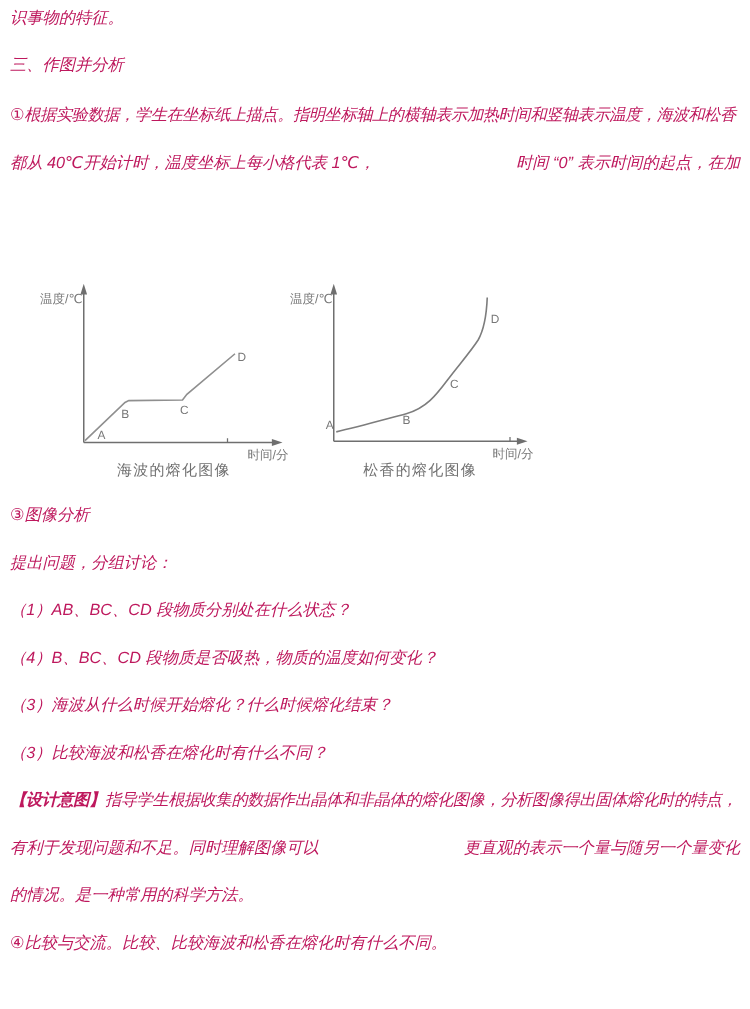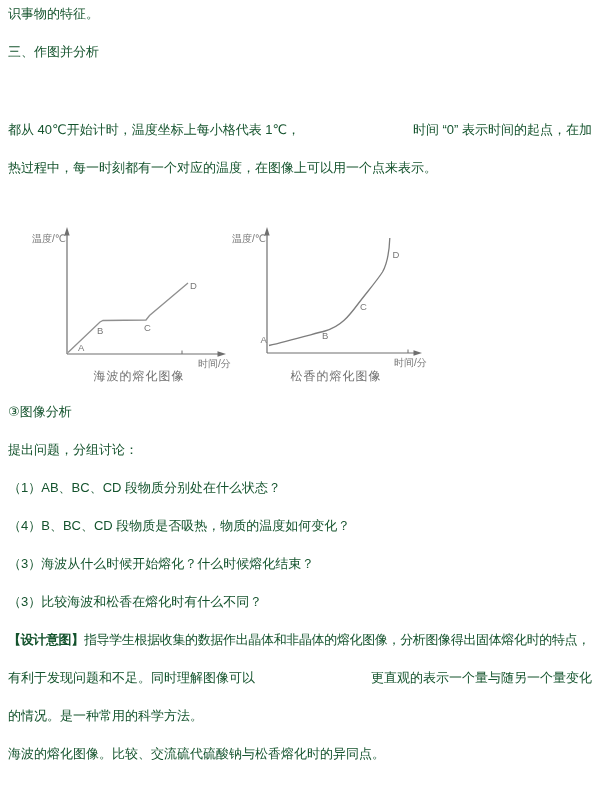--- a/index.html
+++ b/index.html
@@ -9,21 +9,22 @@
     background:#ffffff;
     font-family:"Liberation Sans","DejaVu Sans",sans-serif;
     overflow:hidden;
   }
   .t-line {
     position:absolute;
     left:8px;
     white-space:nowrap;
     font-size:13px;
     line-height:16px;
-    color:#14532d;
+    color:#be185d;
+    font-style:italic;
   }
   .t-line.split {
     right:8px;
     display:flex;
     justify-content:space-between;
   }
   .tight { letter-spacing:-0.35px; }
   .di-label { font-weight:700; }
   svg.sketch { position:absolute; }
   svg.sketch .axis   { stroke:#6f6f6f; stroke-width:1.2; fill:none; }
@@ -45,27 +46,27 @@
 </style>
 </head>
 <body>
 
 <div class="page">
 
   <div class="t-line" style="top:6px">识事物的特征。</div>
 
   <div class="t-line" style="top:44px">三、作图并分析</div>
 
+  <div class="t-line tight" style="top:84px">①根据实验数据，学生在坐标纸上描点。指明坐标轴上的横轴表示加热时间和竖轴表示温度，海波和松香</div>
 
   <div class="t-line split" style="top:122px">
     <span>都从 40℃开始计时，温度坐标上每小格代表 1℃，</span>
     <span>时间 “0” 表示时间的起点，在加</span>
   </div>
 
-  <div class="t-line" style="top:160px">热过程中，每一时刻都有一个对应的温度，在图像上可以用一个点来表示。</div>
 
 
   <svg class="sketch" style="left:28px; top:226px" width="210" height="160" viewBox="0 0 210 160">
     <line class="axis" x1="39" y1="6" x2="39" y2="128"></line>
     <path class="arrow" d="M39,1 L36.3,9.5 L41.7,9.5 Z"></path>
     <line class="axis" x1="39" y1="128" x2="193" y2="128"></line>
     <path class="arrow" d="M198,128 L189.5,125.2 L189.5,130.8 Z"></path>
     <line class="tick" x1="154" y1="128" x2="154" y2="124.5"></line>
     <polyline class="curve" points="40,126.5 72,96 75,94.5 118,94 121.5,89.5 160,57"></polyline>
     <text x="38" y="16" text-anchor="end">温度/℃</text>
@@ -106,16 +107,16 @@
     <b class="di-label">【设计意图】</b><span>指导学生根据收集的数据作出晶体和非晶体的熔化图像，分析图像得出固体熔化时的特点，</span>
   </div>
 
   <div class="t-line split" style="top:670px">
     <span>有利于发现问题和不足。同时理解图像可以</span>
     <span>更直观的表示一个量与随另一个量变化</span>
   </div>
 
   <div class="t-line" style="top:708px">的情况。是一种常用的科学方法。</div>
 
-  <div class="t-line" style="top:746px">海波的熔化图像。比较、交流硫代硫酸钠与松香熔化时的异同点。</div>
+  <div class="t-line" style="top:746px">④比较与交流。比较、比较海波和松香在熔化时有什么不同。</div>
 
 
 </div>
 
 </body></html>

